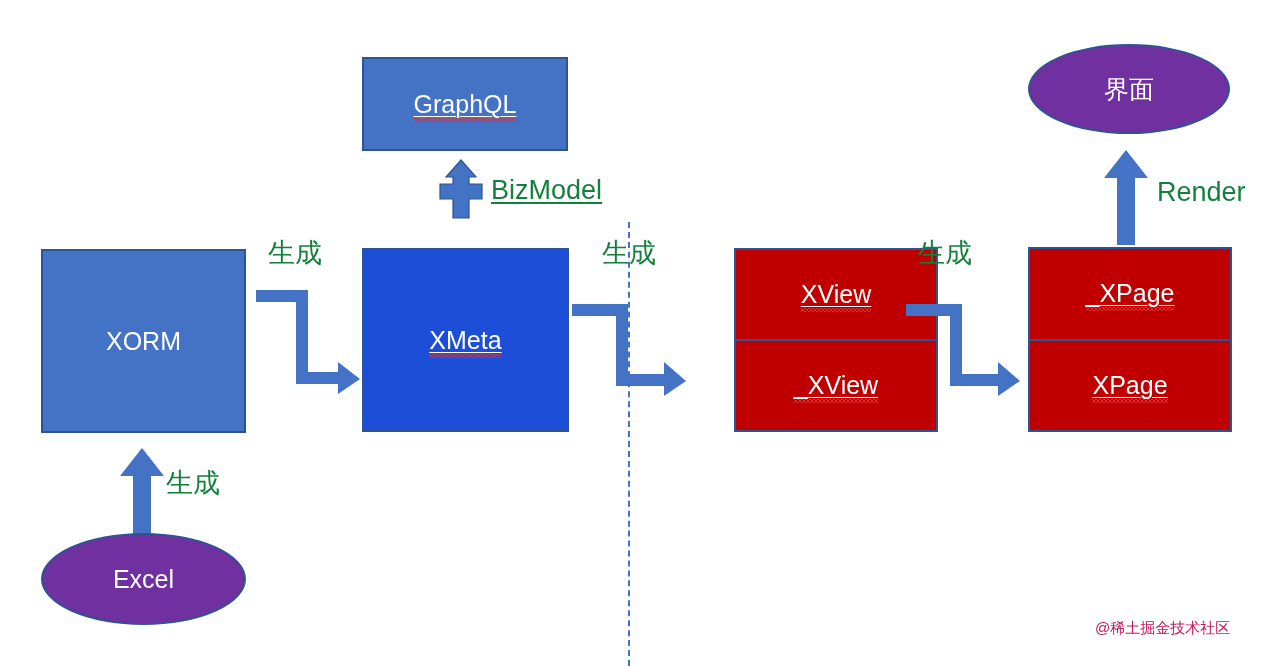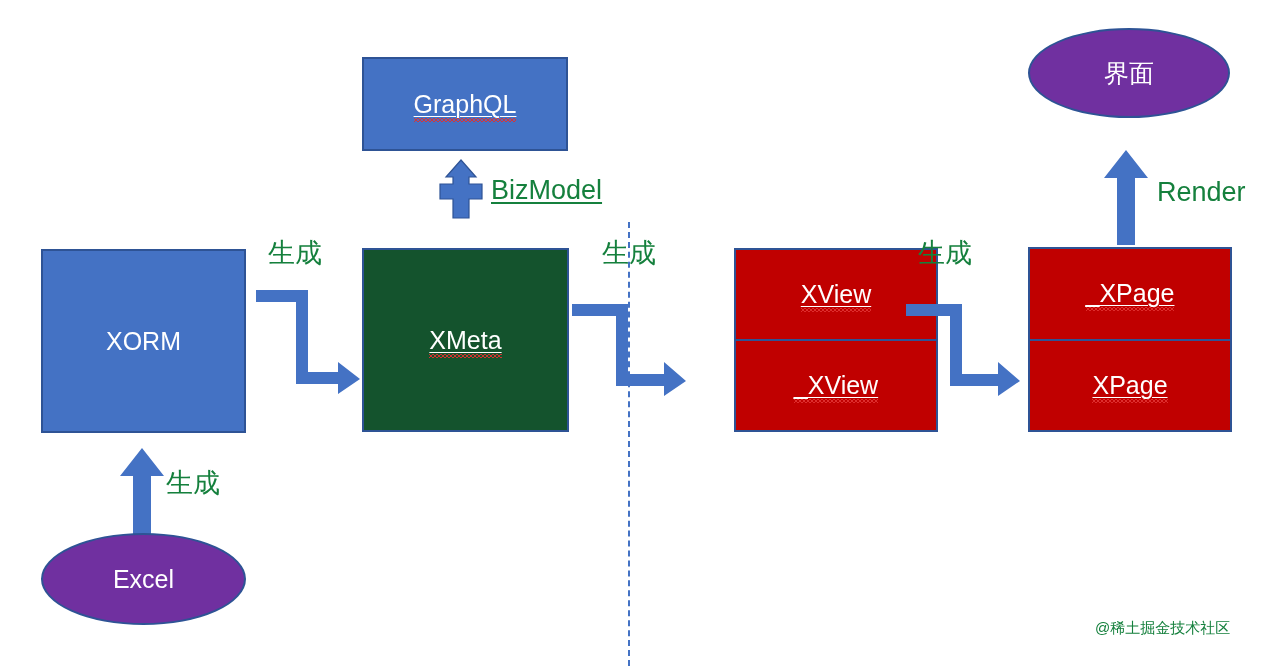--- a/index.html
+++ b/index.html
@@ -92,21 +92,21 @@
 
   
   .vdash {
     position: absolute;
     border-left: 2px dashed #4472C4;
   }
 
   
   .watermark {
     position: absolute;
-    color: #15803d;
+    color: #be185d;
     font-size: 15px;
     white-space: nowrap;
   }
 
   svg.arrow { position: absolute; overflow: visible; }
 </style>
 </head>
 <body>
 
 <div id="canvas">
@@ -128,21 +128,21 @@
     <div class="half">
       <span class="node-label plain">XORM</span>
     </div>
   </div>
 
   <div class="label label-cn" style="left:268px; top:240px;">生成</div>
   <svg class="arrow" style="left:256px; top:286px;" width="104" height="108" viewBox="0 0 104 108">
     <path d="M0,4 L52,4 L52,86 L82,86 L82,76 L104,93 L82,108 L82,98 L40,98 L40,16 L0,16 Z" fill="#4472C4"></path>
   </svg>
 
-  <div class="box" style="left:362px; top:248px; width:207px; height:184px; background:#14532d;">
+  <div class="box" style="left:362px; top:248px; width:207px; height:184px; background:#1d4ed8;">
     <div class="half">
       <span class="node-label spell">XMeta</span>
     </div>
   </div>
 
   <div class="label label-cn" style="left:602px; top:240px;">生成</div>
   <svg class="arrow" style="left:572px; top:300px;" width="114" height="96" viewBox="0 0 114 96">
     <path d="M0,4 L56,4 L56,74 L92,74 L92,62 L114,81 L92,96 L92,86 L44,86 L44,16 L0,16 Z" fill="#4472C4"></path>
   </svg>
 
@@ -167,21 +167,21 @@
     <div class="half">
       <span class="node-label spell">XPage</span>
     </div>
   </div>
 
   <svg class="arrow" style="left:1104px; top:150px;" width="44" height="95" viewBox="0 0 44 95">
     <path d="M22,0 L44,28 L31,28 L31,95 L13,95 L13,28 L0,28 Z" fill="#4472C4"></path>
   </svg>
   <div class="label label-en" style="left:1157px; top:179px;">Render</div>
 
-  <div class="ellipse" style="left:1028px; top:28px; width:202px; height:90px; background:#7030A0;">
+  <div class="ellipse" style="left:1028px; top:44px; width:202px; height:90px; background:#7030A0;">
     <span class="node-label plain">界面</span>
   </div>
 
   <svg class="arrow" style="left:120px; top:448px;" width="44" height="94" viewBox="0 0 44 94">
     <path d="M22,0 L44,28 L31,28 L31,94 L13,94 L13,28 L0,28 Z" fill="#4472C4"></path>
   </svg>
   <div class="label label-cn" style="left:166px; top:470px;">生成</div>
 
   <div class="ellipse" style="left:41px; top:533px; width:205px; height:92px; background:#7030A0;">
     <span class="node-label plain">Excel</span>

